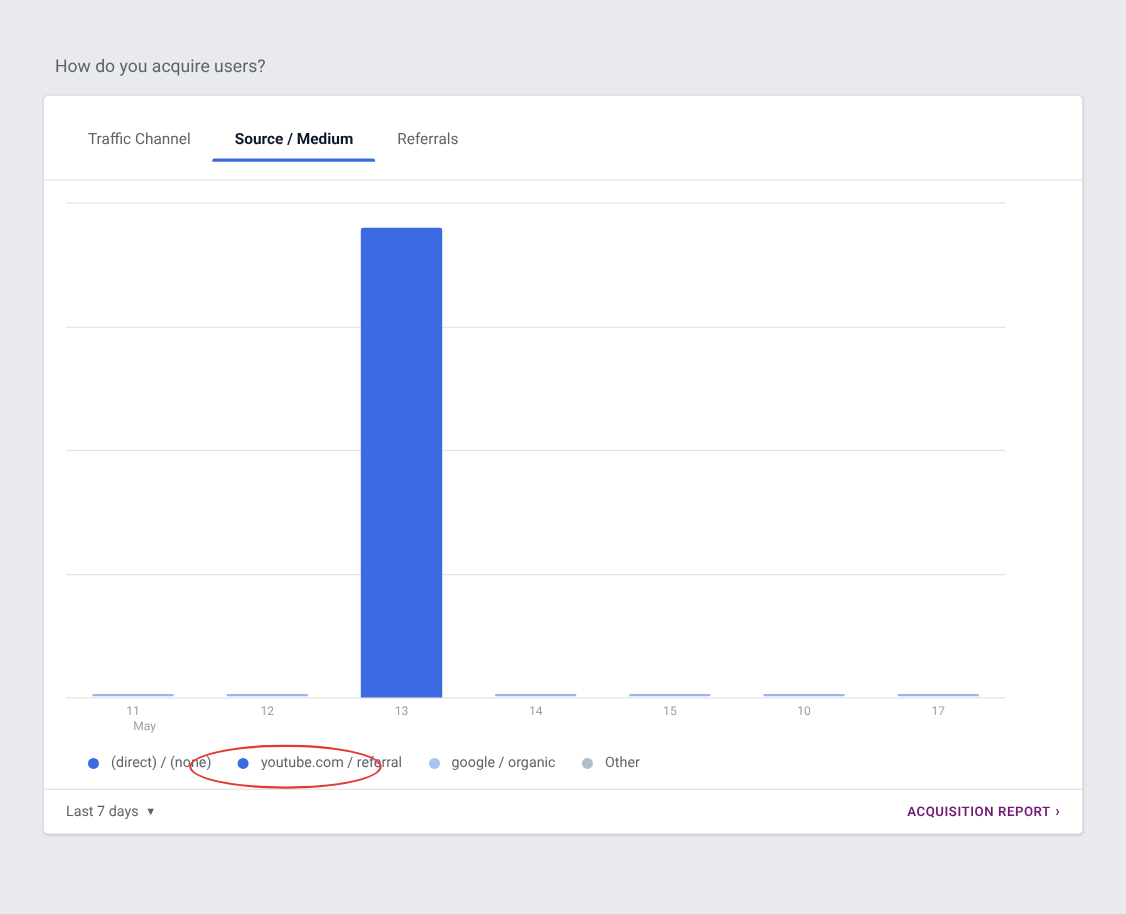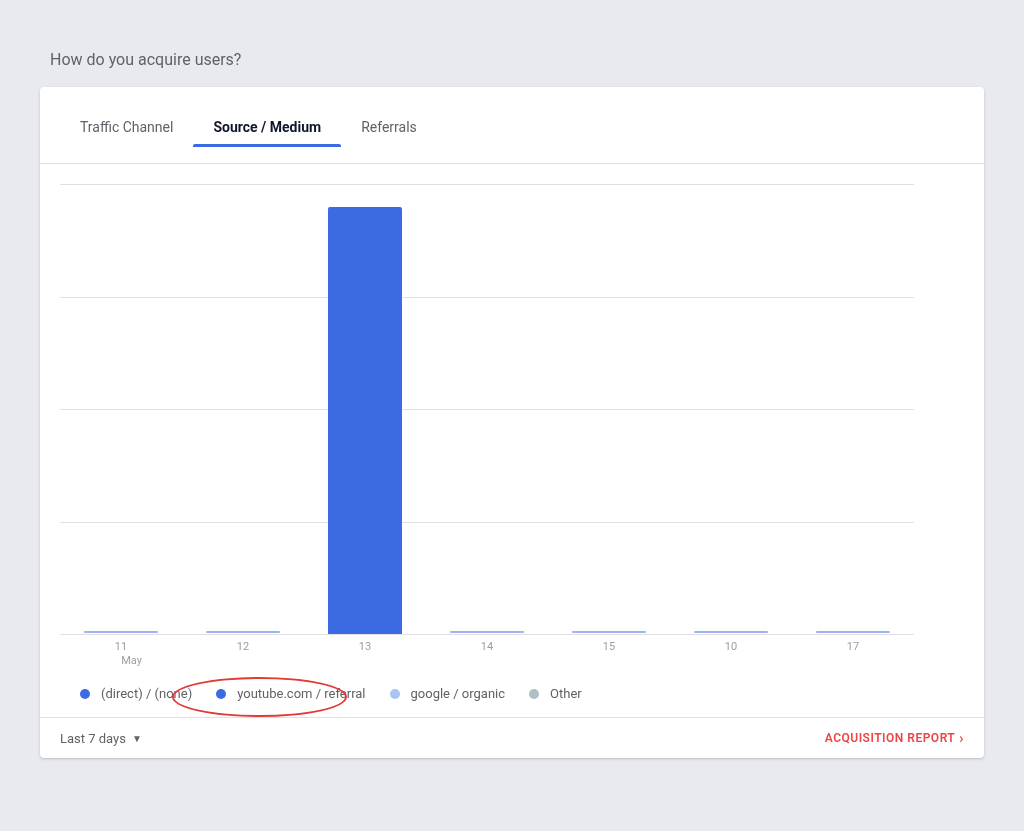--- a/index.html
+++ b/index.html
@@ -211,21 +211,21 @@
     .dropdown-arrow {
       font-size: 10px;
       color: #5f6368;
     }
     .acq-report-link {
       display: flex;
       align-items: center;
       gap: 4px;
       font-size: 12px;
       font-weight: 600;
-      color: #ef4444;
+      color: #701a75;
       letter-spacing: 0.5px;
       cursor: pointer;
       text-transform: uppercase;
     }
     .chevron-right {
       font-size: 14px;
     }
   </style>
 </head>
 <body>

